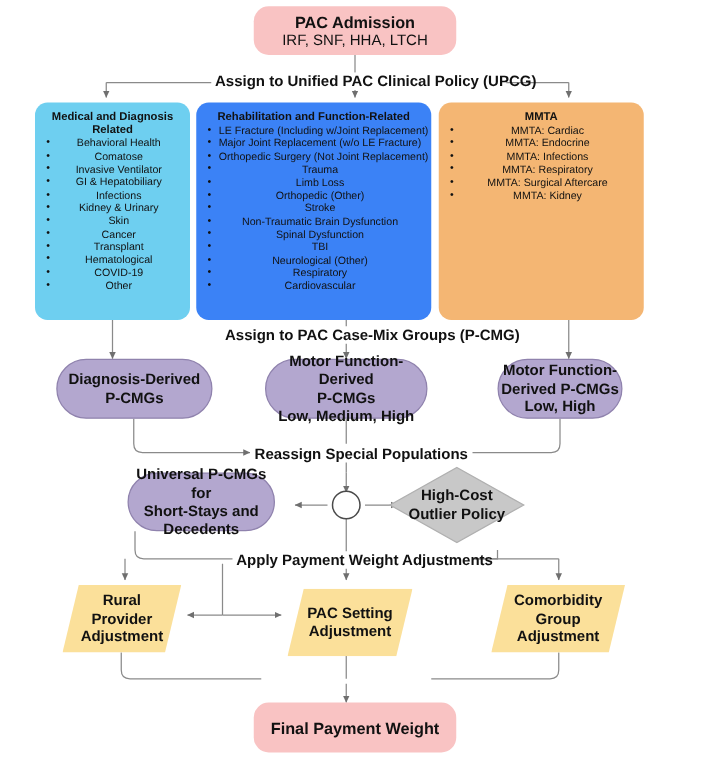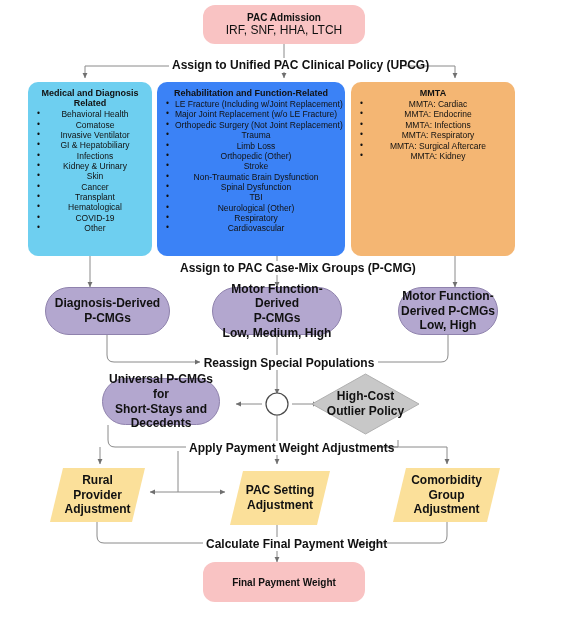--- a/index.html
+++ b/index.html
@@ -23,21 +23,21 @@
   .ellipse{background:#b3a7cf;border:1px solid #8f82ad;border-radius:999px;
            font-weight:bold;line-height:1.22;}
   .diamond-wrap{position:absolute;}
   .diamond-wrap .dlabel{position:absolute;left:0;top:0;width:100%;height:100%;
         display:flex;align-items:center;justify-content:center;text-align:center;
         font-weight:bold;line-height:1.22;}
 
   .flowlabel{position:absolute;font-weight:bold;background:#ffffff;
              padding:0 3px;white-space:nowrap;text-align:center;}
 
-  .t11{font-size:10px;}
+  .t11{font-size:13px;}
   .t10{font-size:12px;}
   .t9{font-size:9px;}
   .t85{font-size:8.5px;}
 </style>
 </head>
 <body>
 
 <div id="stage">
 
   <svg class="lines" viewBox="0 0 569 620">
@@ -227,19 +227,18 @@
     </svg>
     <div class="dlabel t10">
       <div>
         <div>Comorbidity</div>
         <div>Group</div>
         <div>Adjustment</div>
       </div>
     </div>
   </div>
 
-  <div class="flowlabel t10" style="left:203px;top:537px;width:148px;">Calculate Final Payment Weight</div>
 
   <div class="node terminator t11" style="left:203px;top:562px;width:162px;height:40px;font-weight:bold;">
     <div>Final Payment Weight</div>
   </div>
 
 </div>
 
 </body></html>

